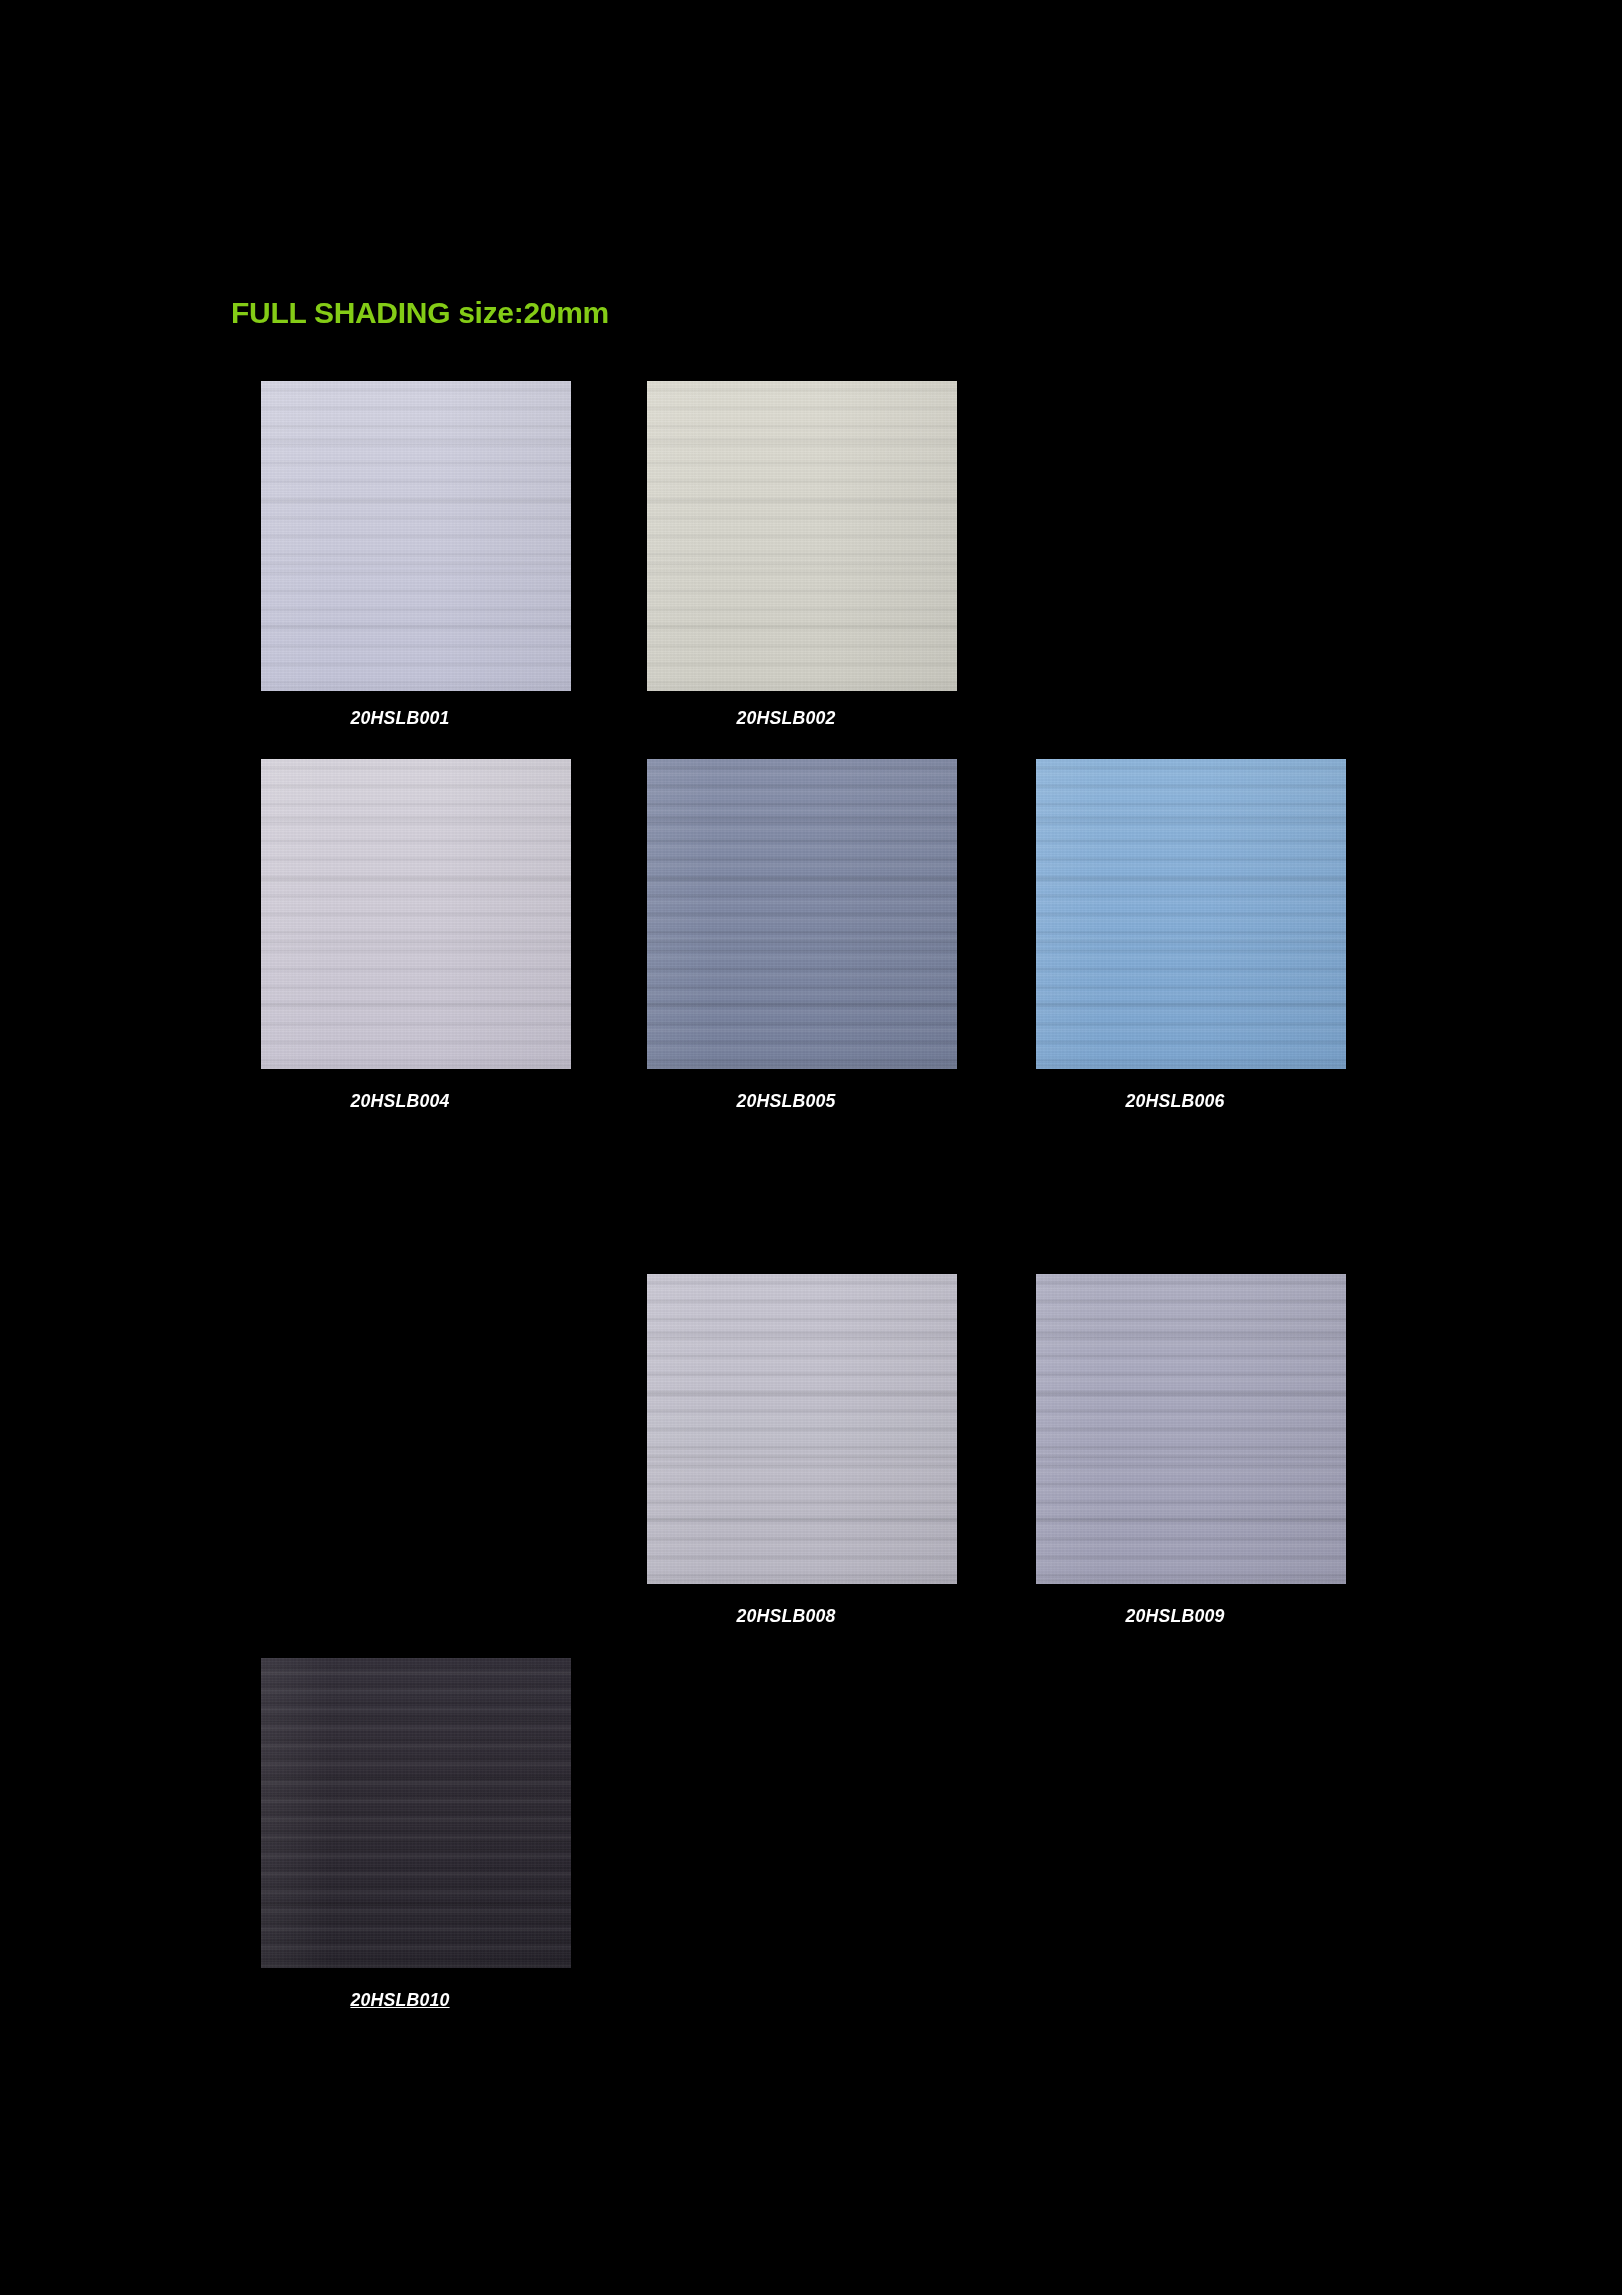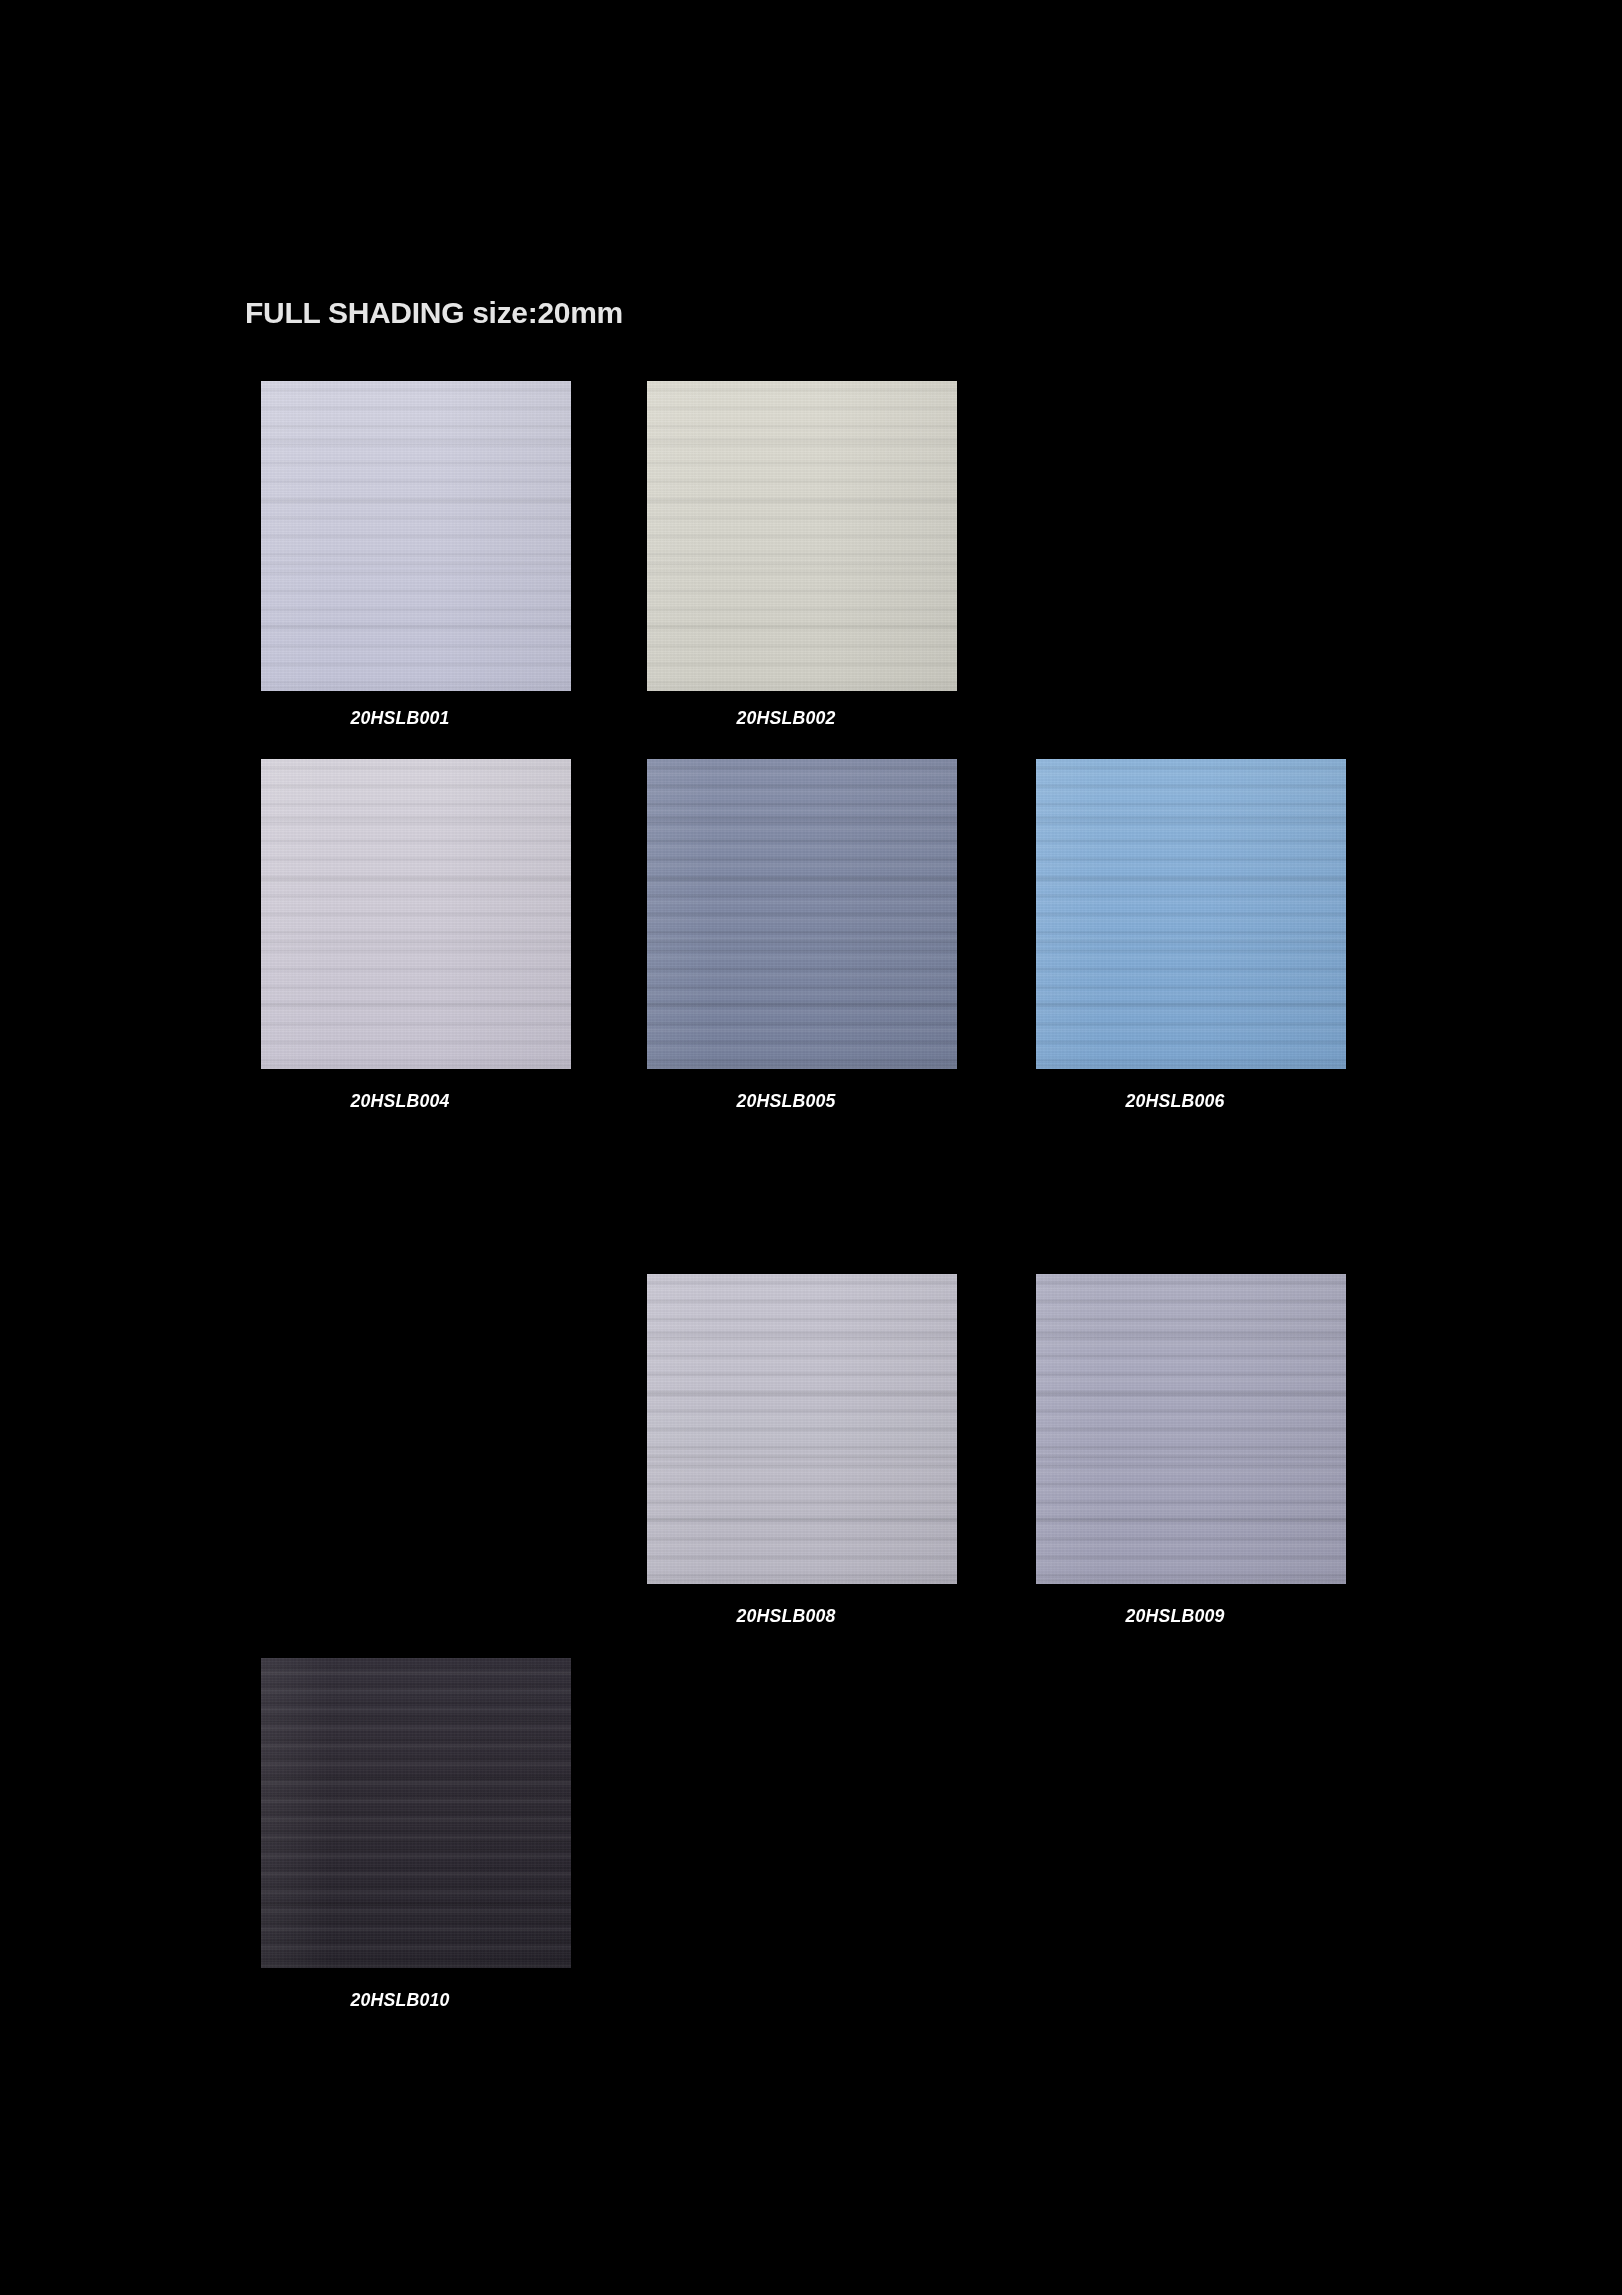--- a/index.html
+++ b/index.html
@@ -19,26 +19,26 @@
 
   .page {
     position: absolute;
     inset: 0;
     background: #000000;
   }
 
   
   .catalogue-title {
     position: absolute;
-    left: 245px;
+    left: 231px;
     top: 298px;
     font-size: 30px;
     font-weight: bold;
     letter-spacing: -0.3px;
-    color: #e5e5e5;
+    color: #84cc16;
     white-space: nowrap;
     line-height: 1;
   }
 
   
   .swatch-grid {
     position: absolute;
     left: 245px;
     top: 381px;
     width: 1086px;
@@ -247,19 +247,19 @@
       </div>
       <div class="grid-row" style="top: 1277px; height: 355px;">
         <div class="swatch-cell col-0">
           <div class="swatch-tile">
             <div class="swatch-fill" style="background: linear-gradient(rgb(52, 48, 58) 0%, rgb(46, 42, 51) 48%, rgb(39, 36, 44) 100%);"></div>
             <div class="weave-texture"></div>
             <div class="pleat-lines" style="opacity: 1;"></div>
             <div class="fold-lines" style="opacity: 0.9;"></div>
             <div class="tile-shade"></div>
           </div>
-          <div class="swatch-caption" style="top: 332px;">20HSLB010</div>
+          <div class="swatch-caption" style="top: 332px; text-decoration: underline;">20HSLB010</div>
         </div>
       </div>
     </div>
 
 </div>
 
 
 </body></html>

